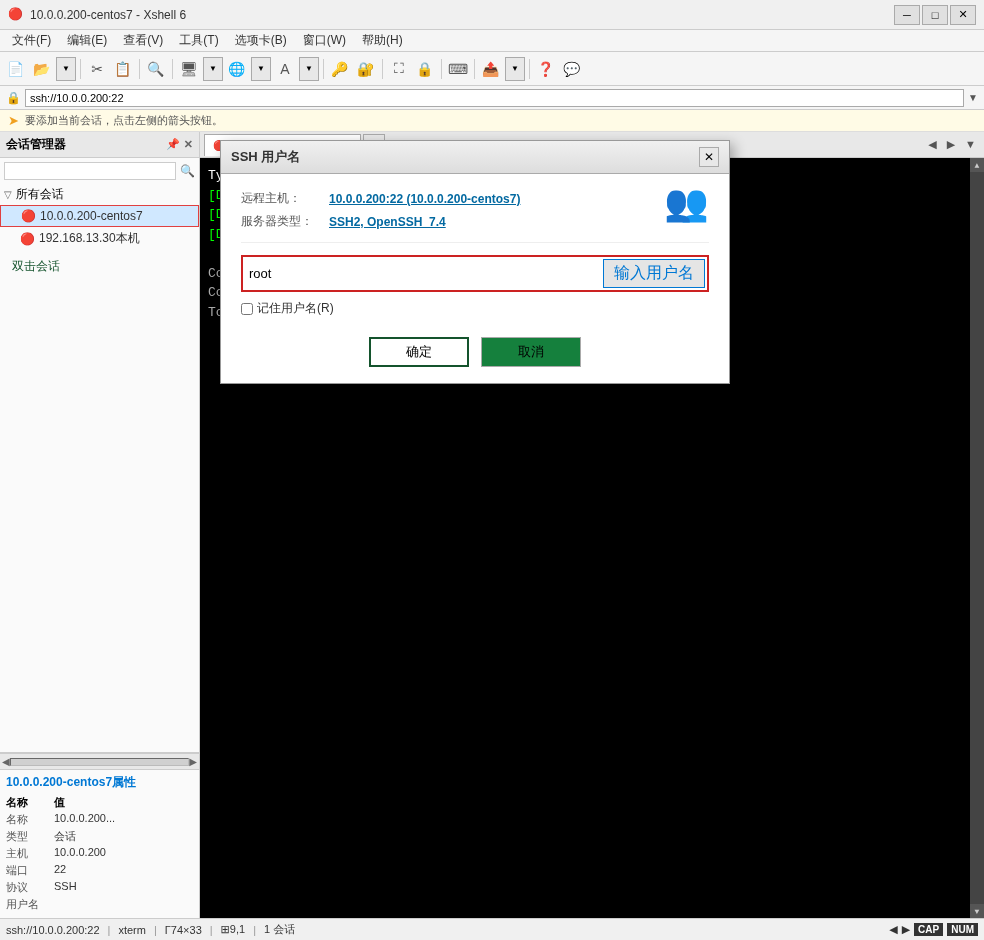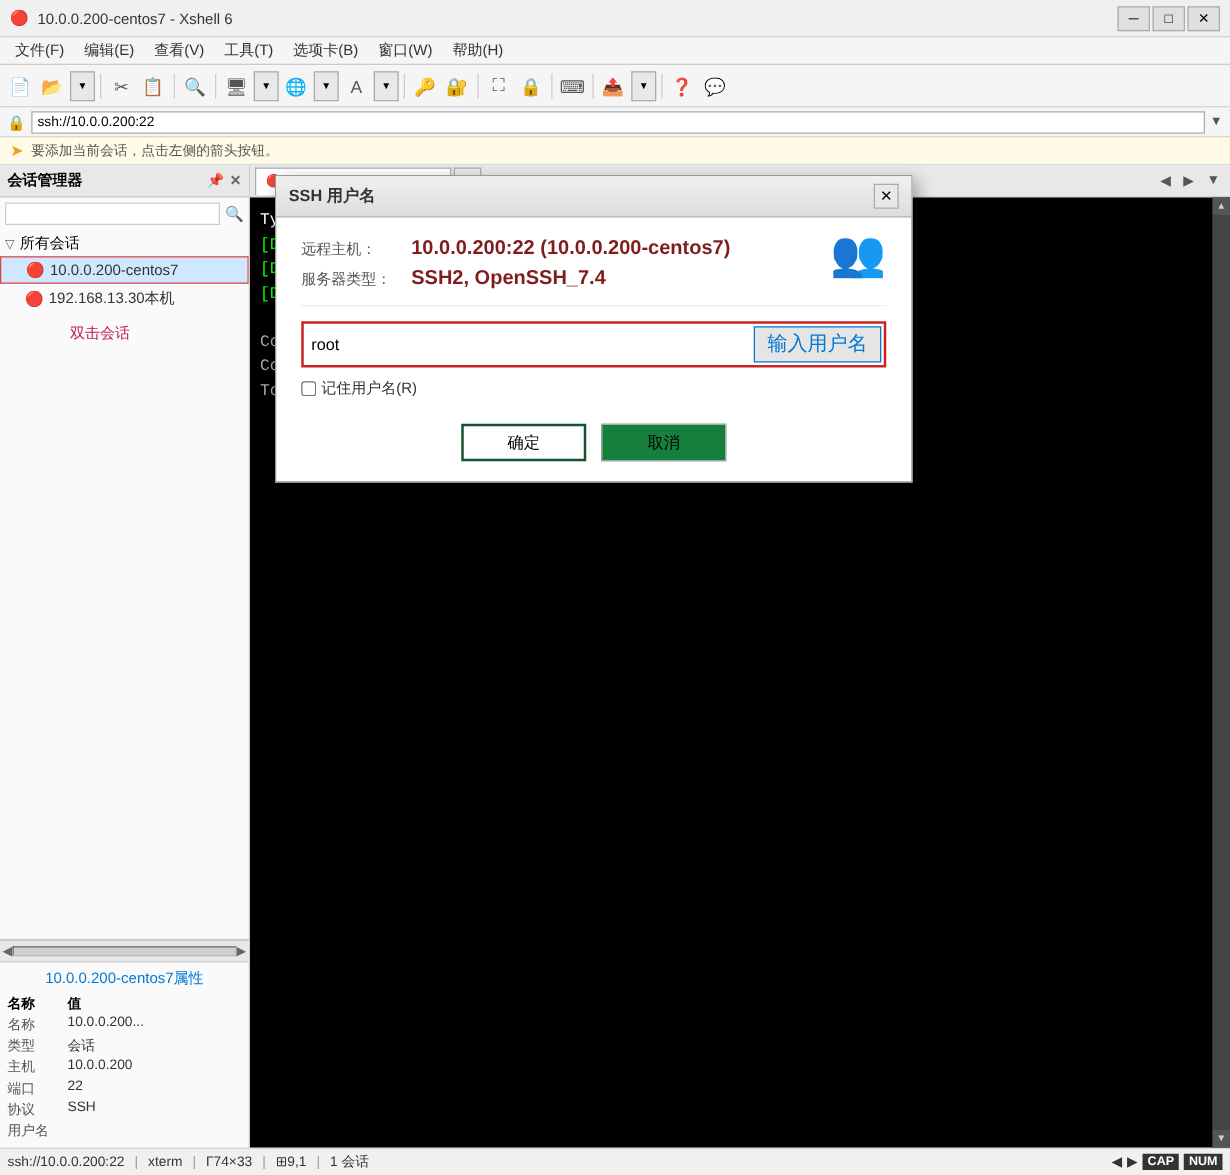--- a/index.html
+++ b/index.html
@@ -161,39 +161,37 @@
       padding: 3px 4px 3px 20px;
       cursor: pointer;
       gap: 4px;
     }
     .tree-item.selected { background: #d0e8ff; border: 1px solid #e04040; }
     .tree-item-icon { font-size: 12px; }
     .tree-item-label { font-size: 12px; color: #333; }
     .double-click-hint {
       padding: 8px 12px;
       font-size: 12px;
-      color: #be185d;
-      cursor: pointer;
-      margin-left: 44px;
+      color: #14532d;
+      cursor: pointer;
     }
     .sidebar-bottom {
       border-top: 1px solid #ccc;
     }
 
     
     .properties-panel {
       border-top: 1px solid #ccc;
       padding: 4px 6px;
     }
     .properties-title {
       font-size: 12px;
       color: #0078d4;
-      font-weight: normal;
+      font-weight: bold;
       margin-bottom: 4px;
-      text-align: center;
     }
     .prop-row { display: flex; gap: 8px; margin-bottom: 2px; }
     .prop-key { color: #555; font-size: 11px; width: 40px; flex-shrink: 0; }
     .prop-val { color: #333; font-size: 11px; }
     .prop-header { display: flex; gap: 8px; margin-bottom: 2px; font-weight: bold; font-size: 11px; }
 
     
     .terminal-area {
       flex: 1;
       display: flex;
@@ -330,21 +328,21 @@
     .dialog-body {
       padding: 16px 20px;
     }
     .dialog-info-row {
       display: flex;
       align-items: center;
       margin-bottom: 6px;
       gap: 8px;
     }
     .dialog-info-label { font-size: 12px; color: #555; min-width: 80px; }
-    .dialog-info-value { font-size: 16px; color: #7f1d1d; font-weight: bold; }
+    .dialog-info-value { font-size: 12px; color: #0369a1; font-weight: bold; text-decoration: underline; }
     .dialog-divider { border: none; border-top: 1px solid #eee; margin: 12px 0; }
     .dialog-label { font-size: 12px; color: #333; margin-bottom: 6px; }
     .dialog-input-row {
       display: flex;
       align-items: center;
       gap: 8px;
       border: 2px solid #cc2222;
       padding: 2px;
     }
     .dialog-input {

